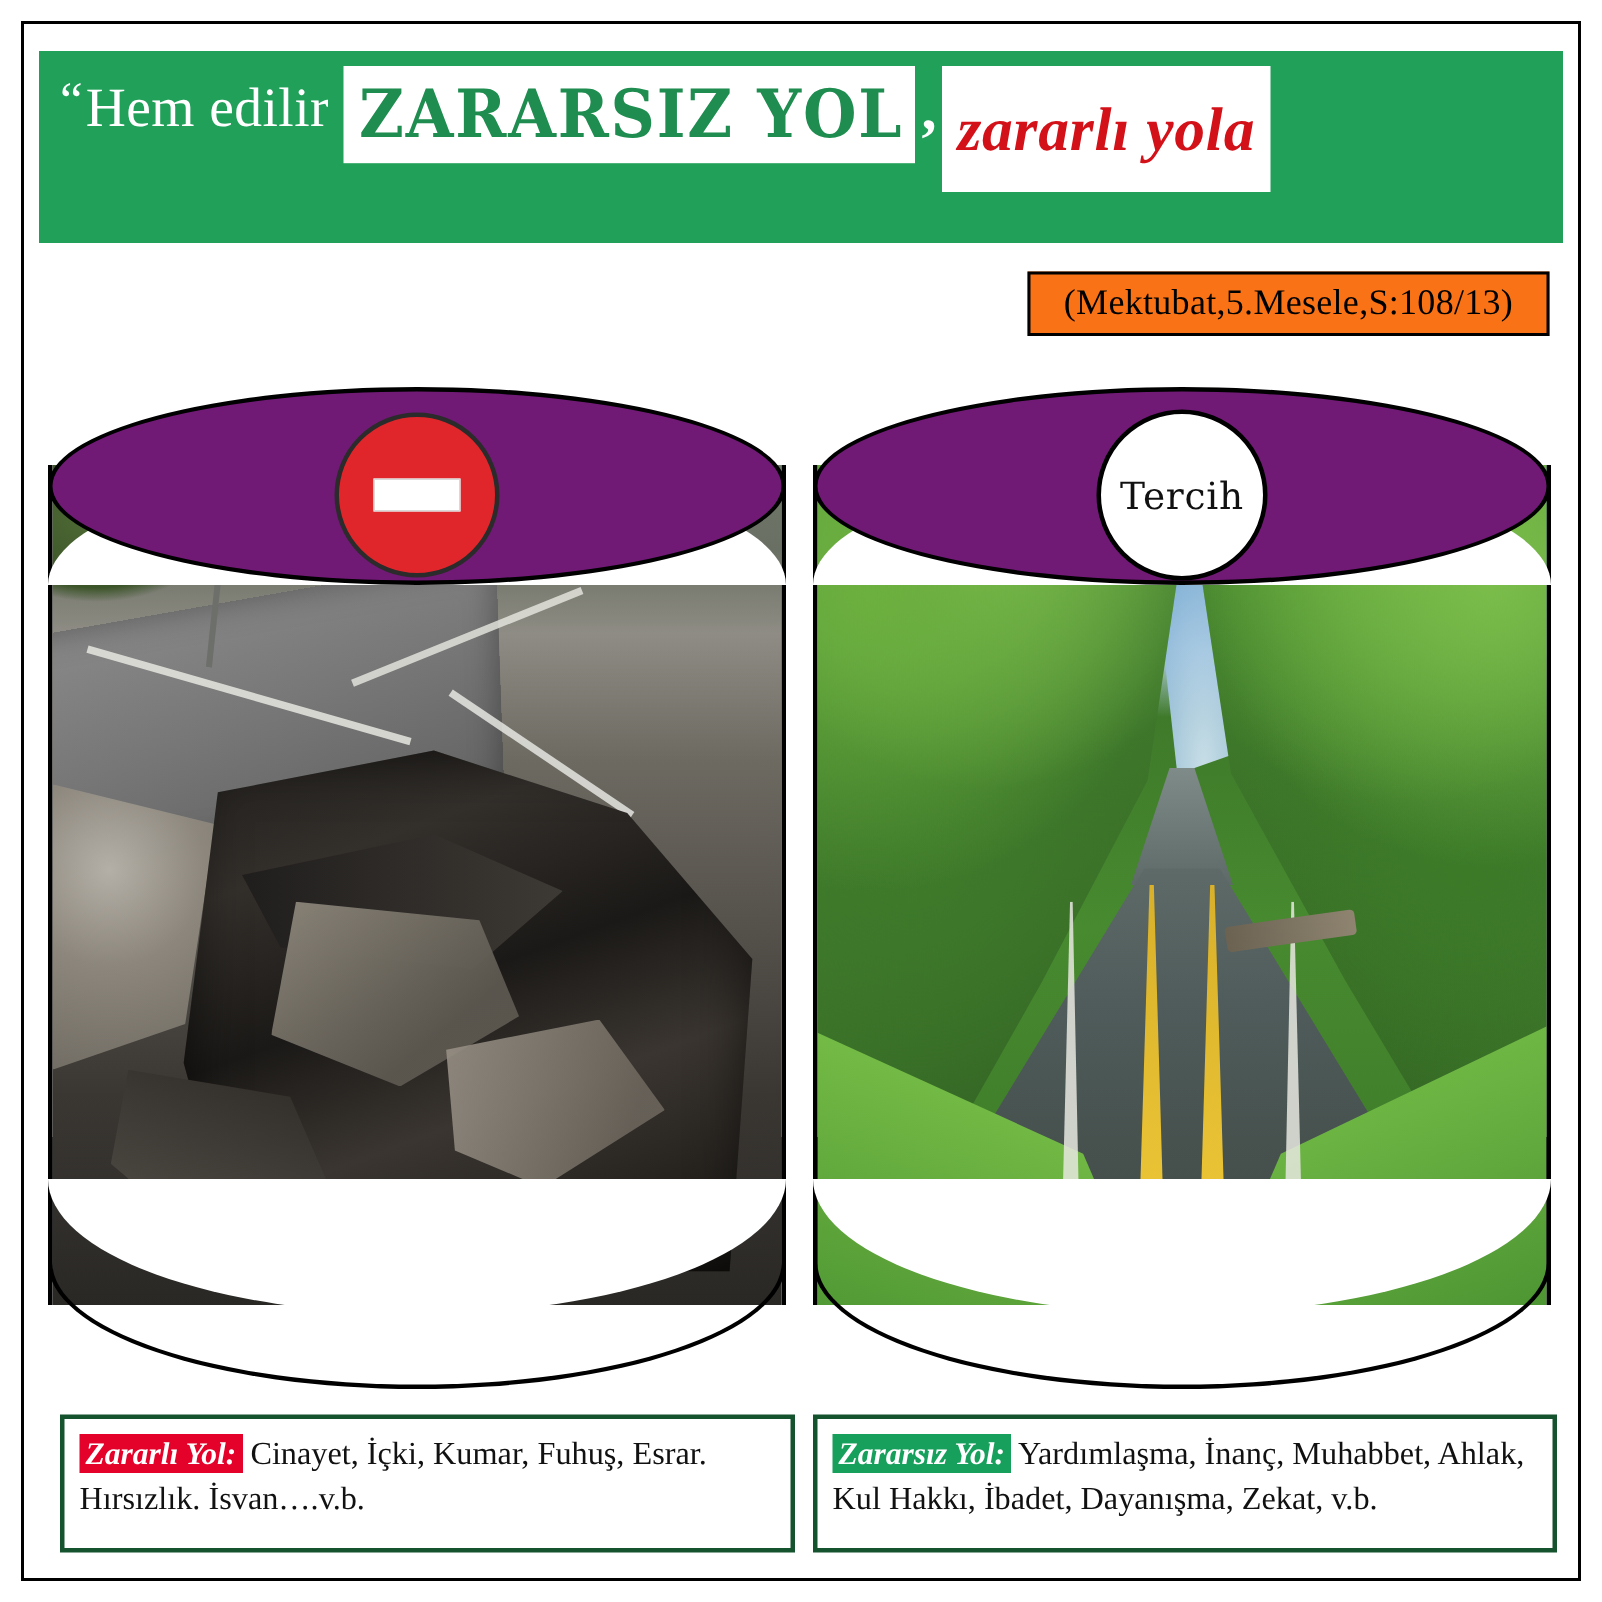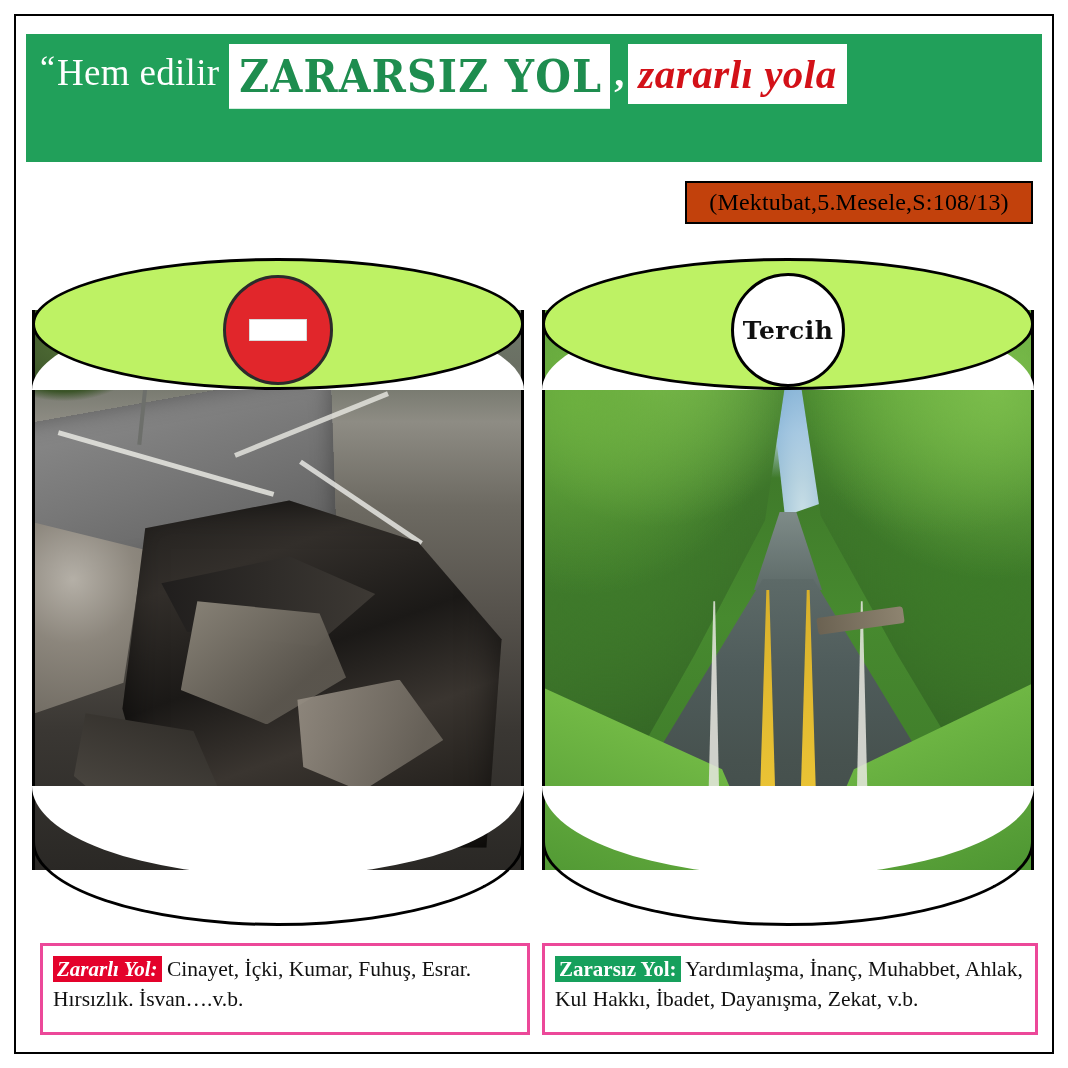--- a/index.html
+++ b/index.html
@@ -90,21 +90,21 @@
   .chip-red {
     display: inline-block;
     vertical-align: top;
     background: #ffffff;
     color: #d31118;
     font-family: "Liberation Serif", serif;
     font-weight: bold;
     font-style: italic;
     font-size: 41px;
     line-height: 56px;
-    padding: 2px 10px;
+    padding: 14px 10px;
     margin: 2px 0 0 0;
     letter-spacing: 0.5px;
   }
   .banner-line2 {
     position: absolute;
     left: 16px;
     top: 70px;
     width: 980px;
     white-space: nowrap;
   }
@@ -128,21 +128,21 @@
   }
 
   
   .source-box {
     position: absolute;
     left: 685px;
     top: 181px;
     width: 348px;
     height: 43px;
     border: 2px solid #000000;
-    background: #c2410c;
+    background: #f97316;
     box-sizing: border-box;
     display: flex;
     align-items: center;
     justify-content: center;
     font-size: 24px;
     color: #000000;
     letter-spacing: 0.2px;
   }
 
   
@@ -177,26 +177,25 @@
     border-radius: 0 0 246px 246px / 0 0 84px 84px;
     box-sizing: border-box;
     pointer-events: none;
   }
   .cyl-top {
     position: absolute;
     left: 0;
     top: 0;
     width: 492px;
     height: 132px;
-    background: #bef264;
+    background: #701a75;
     border: 3px solid #000000;
     border-radius: 50%;
     box-sizing: border-box;
     z-index: 4;
-    font-weight: bold;
   }
   .mask-tl, .mask-tr {
     position: absolute;
     top: 52px;
     width: 246px;
     height: 80px;
     background: #ffffff;
     z-index: 3;
   }
   .mask-tl { left: 0; border-radius: 246px 0 0 0 / 80px 0 0 0; }
@@ -472,21 +471,21 @@
   .tercih-text {
     font-family: "DejaVu Serif", serif;
     font-size: 25px;
     color: #111111;
     letter-spacing: 0.5px;
   }
 
   
   .legend {
     position: absolute;
-    border: 3px solid #ec4899;
+    border: 3px solid #14532d;
     background: #ffffff;
     box-sizing: border-box;
     padding: 8px 10px 8px 10px;
   }
   .legend-left  { left: 40px;  top: 943px; width: 490px; height: 92px; }
   .legend-right { left: 542px; top: 943px; width: 496px; height: 92px; }
   .legend p {
     margin: 0;
     font-size: 21.5px;
     line-height: 30px;
@@ -497,20 +496,21 @@
     color: #ffffff;
     font-weight: bold;
     font-style: italic;
     padding: 1px 4px;
     font-size: 21px;
   }
   .tag-green {
     background: #16a05c;
     color: #ffffff;
     font-weight: bold;
+    font-style: italic;
     padding: 1px 4px;
     font-size: 21px;
   }
 </style>
 </head>
 <body>
 
 <div id="page">
 
   <div class="outer-frame"></div>

